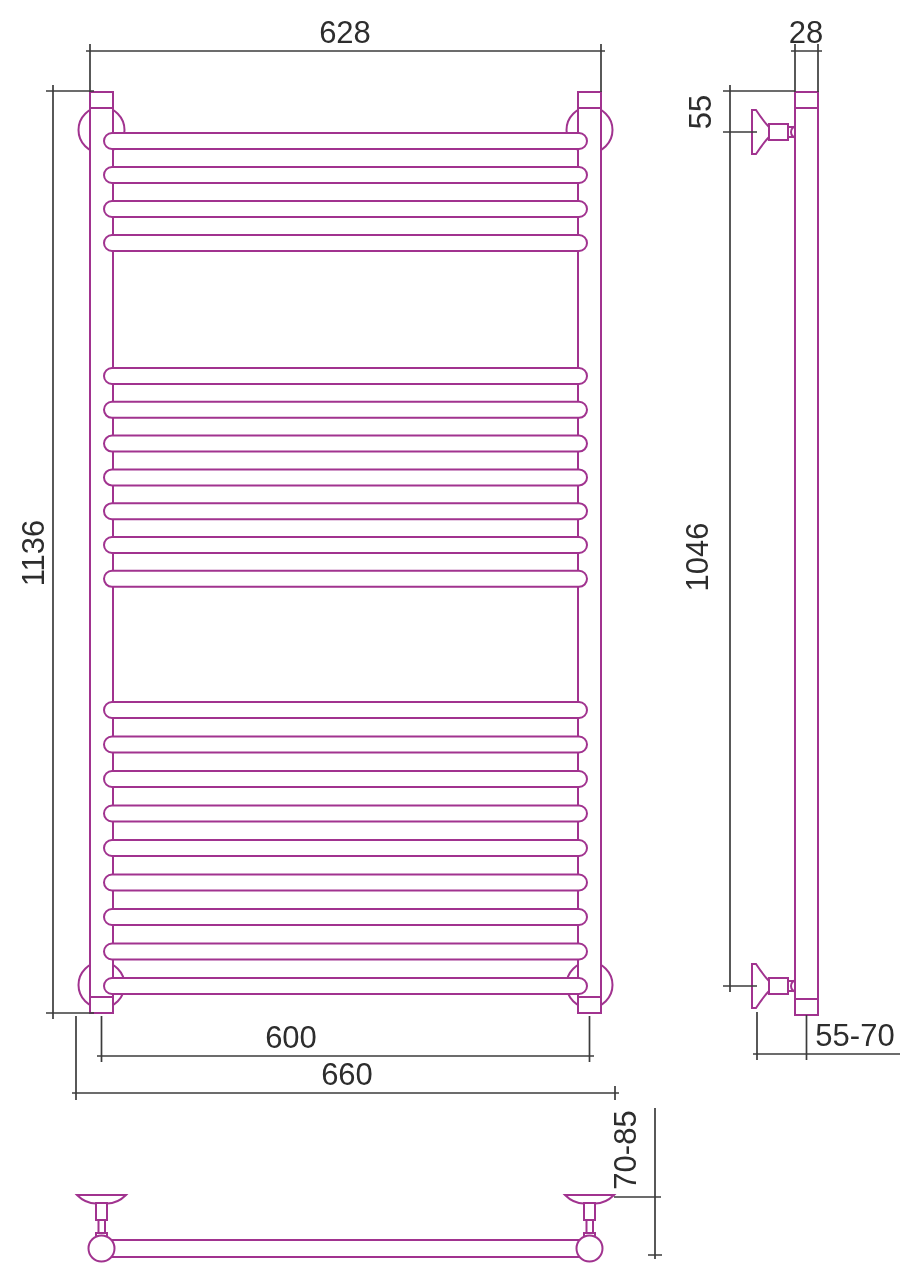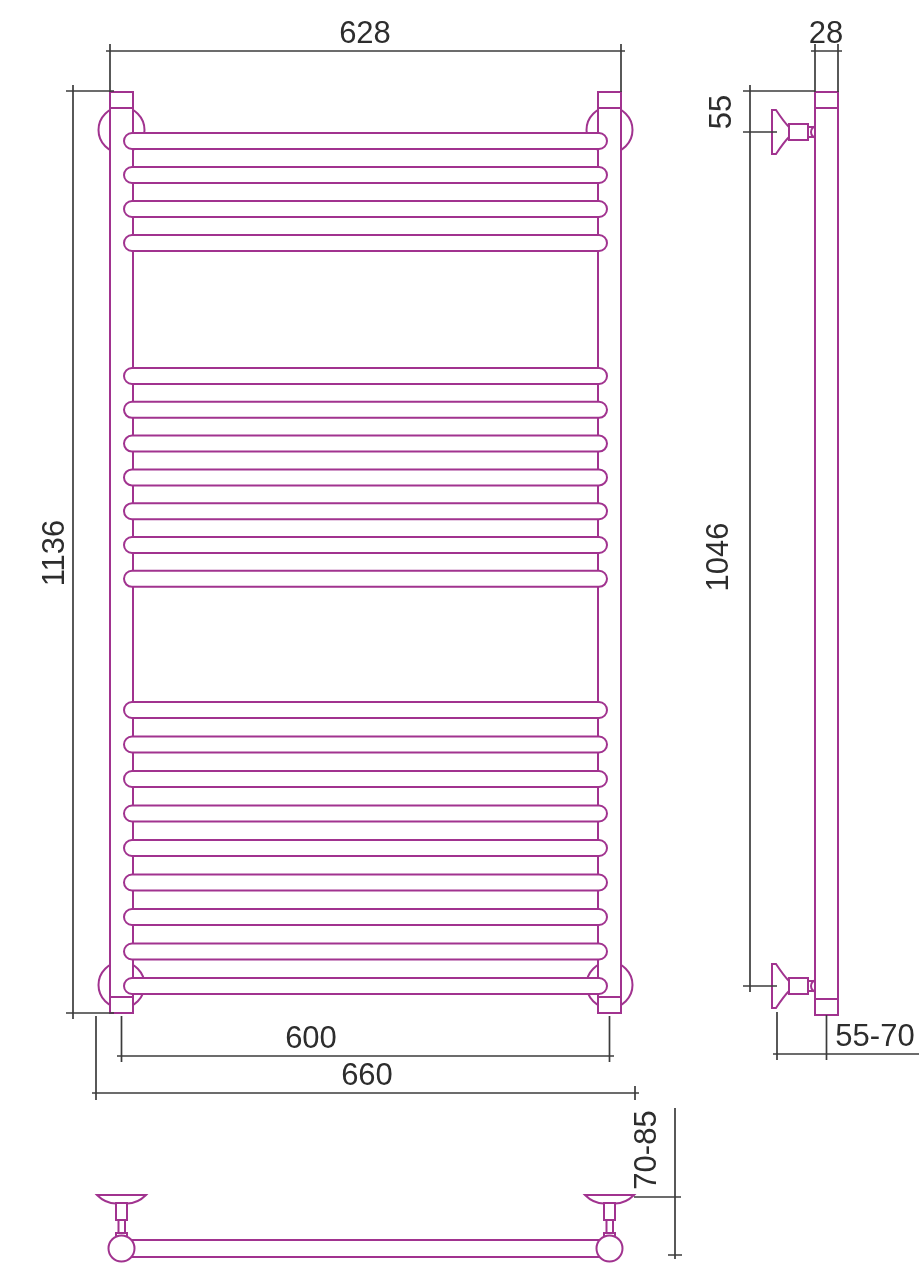--- a/index.html
+++ b/index.html
@@ -1,16 +1,16 @@
 <!DOCTYPE html>
 <html style="--c-outline: #a1338f; --c-dim: #3c3c3c; --c-bg: #ffffff;"><head>
 <meta charset="utf-8">
 <style>
   html,body{margin:0;padding:0;background:#fff;}
-  .stage{width:755px;height:1280px;position:relative;background:var(--c-bg,#fff);margin-left:20px;}
+  .stage{width:755px;height:1280px;position:relative;background:var(--c-bg,#fff);}
   .outline{fill:#fff;stroke:var(--c-outline,#a1338f);stroke-width:2;}
   .outline-thin{fill:none;stroke:var(--c-outline,#a1338f);stroke-width:2;}
   .dim{fill:none;stroke:var(--c-dim,#3c3c3c);stroke-width:1.7;}
   .dim-text{fill:#2d2d2d;font-family:"Liberation Sans",sans-serif;font-size:31px;text-anchor:middle;}
 </style>
 </head>
 <body>
 
 <div class="stage">
 <svg width="919" height="1280" viewBox="0 0 919 1280" xmlns="http://www.w3.org/2000/svg">

